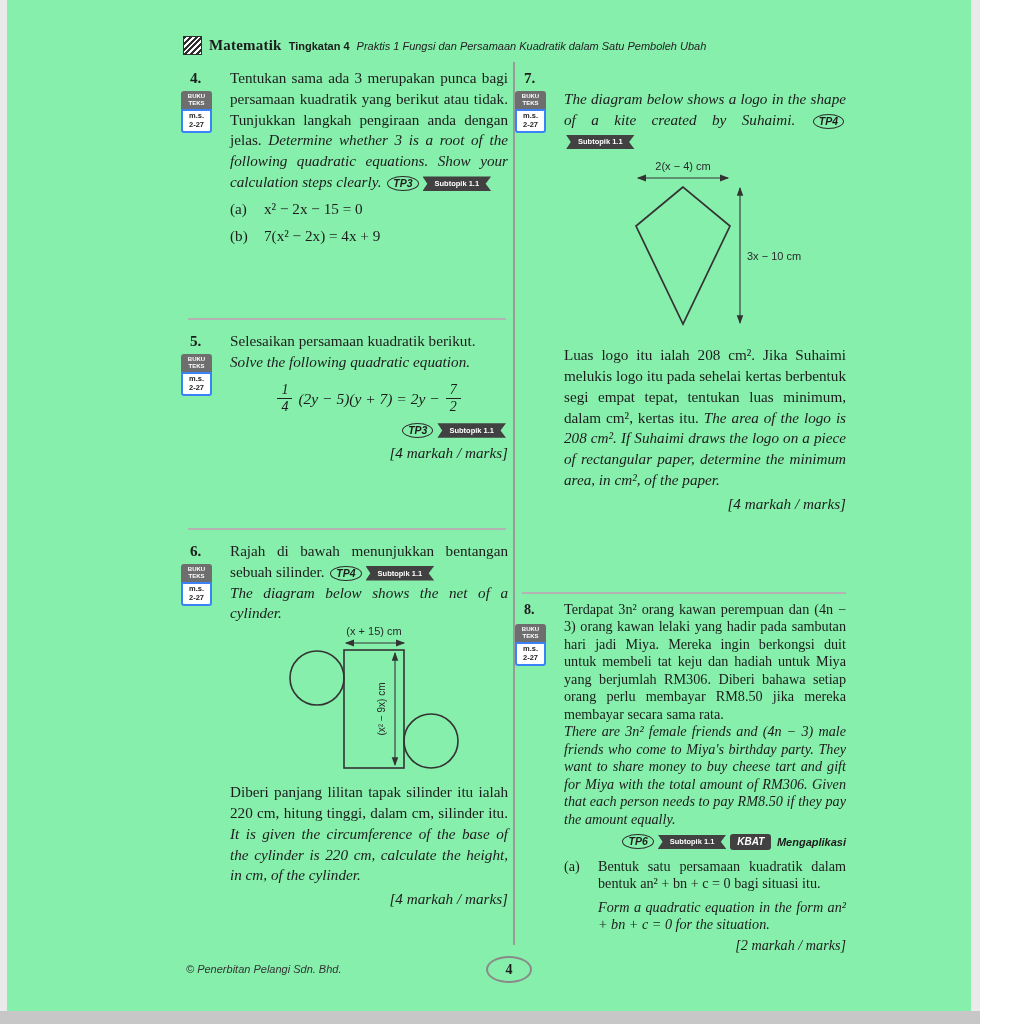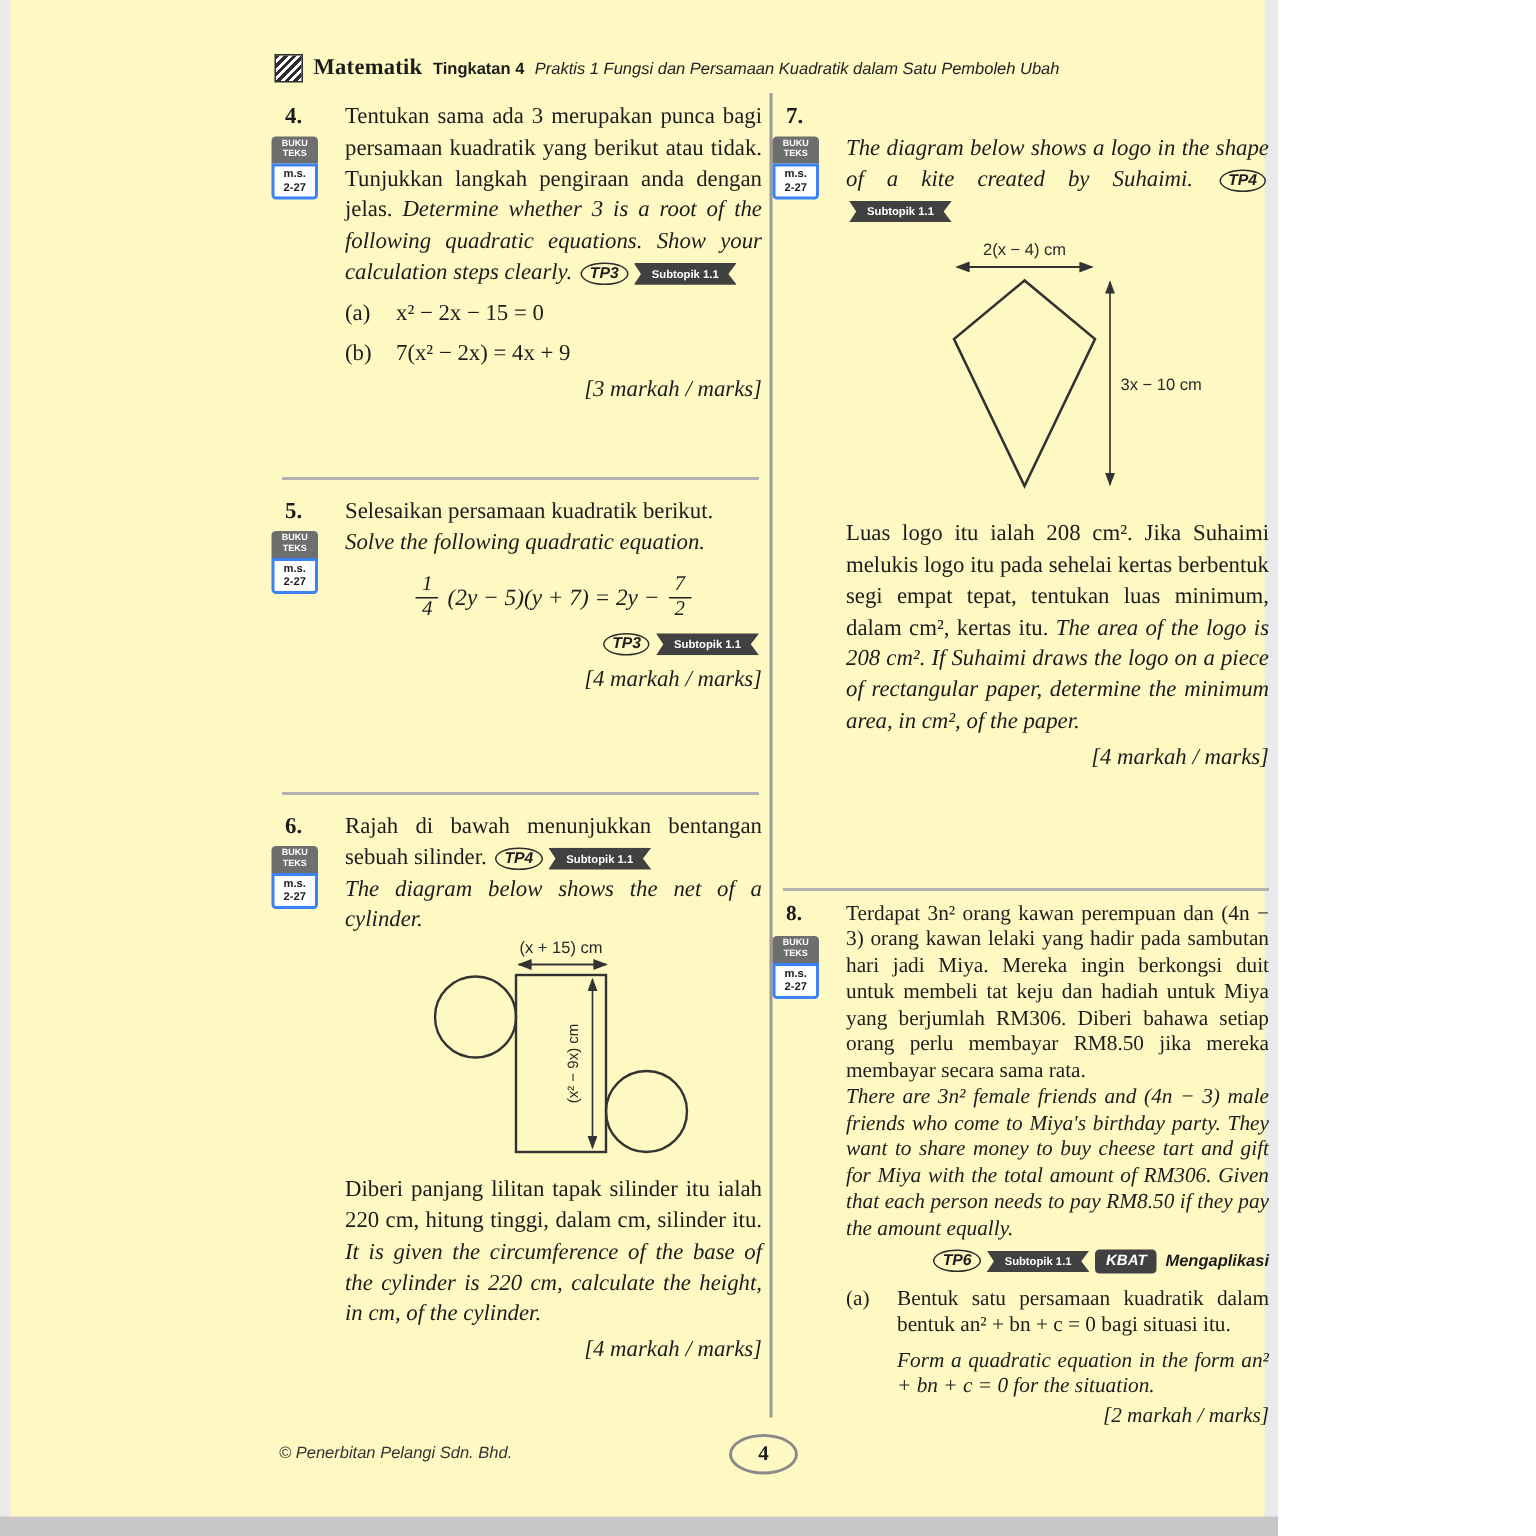--- a/index.html
+++ b/index.html
@@ -1,16 +1,16 @@
 <!DOCTYPE html>
 <html><head>
 <meta charset="utf-8">
 <style>
   html,body{margin:0;padding:0;background:#fff;}
-  .page{position:relative;width:852px;height:1024px;background:#fef9c3;overflow:hidden;
+  .page{position:relative;width:980px;height:1024px;background:#86efac;overflow:hidden;
         font-family:"Liberation Serif",serif;color:#1c1c1c;}
   .edge-left{position:absolute;left:0;top:0;width:7px;height:100%;background:#eaeaea;}
   .edge-right{position:absolute;right:0;top:0;width:9px;height:100%;background:#eaeaea;}
   .edge-bottom{position:absolute;left:0;bottom:0;width:100%;height:13px;background:#c7c7c7;}
 
   
   .hdr{position:absolute;left:183px;top:36px;display:flex;align-items:center;gap:7px;white-space:nowrap;}
   .logo{width:17px;height:17px;background:
         repeating-linear-gradient(135deg,#2e2e2e 0 2px,#ffffff 2px 4px);
         border:1px solid #2e2e2e;}
@@ -111,21 +111,20 @@
       <span class="en">Determine whether 3 is a root of the following quadratic equations. Show your calculation steps clearly.</span>
       <span class="tp">TP3</span><span class="ribbon">Subtopik 1.1</span>
       <div class="part">
         <span class="plabel">(a)</span>
         <span class="pexpr">x² − 2x − 15 = 0</span>
       </div>
       <div class="part">
         <span class="plabel">(b)</span>
         <span class="pexpr">7(x² − 2x) = 4x + 9</span>
       </div>
-      <div class="marks">[3 markah / marks]</div>
     </div>
   </div>
 
   <div class="q" style="left:190px;top:331px;width:318px;">
     <span class="qnum">5.</span>
     <div class="qbadges">
       <div class="bt-top">
           <span>BUKU</span>
           <span>TEKS</span>
         </div>

